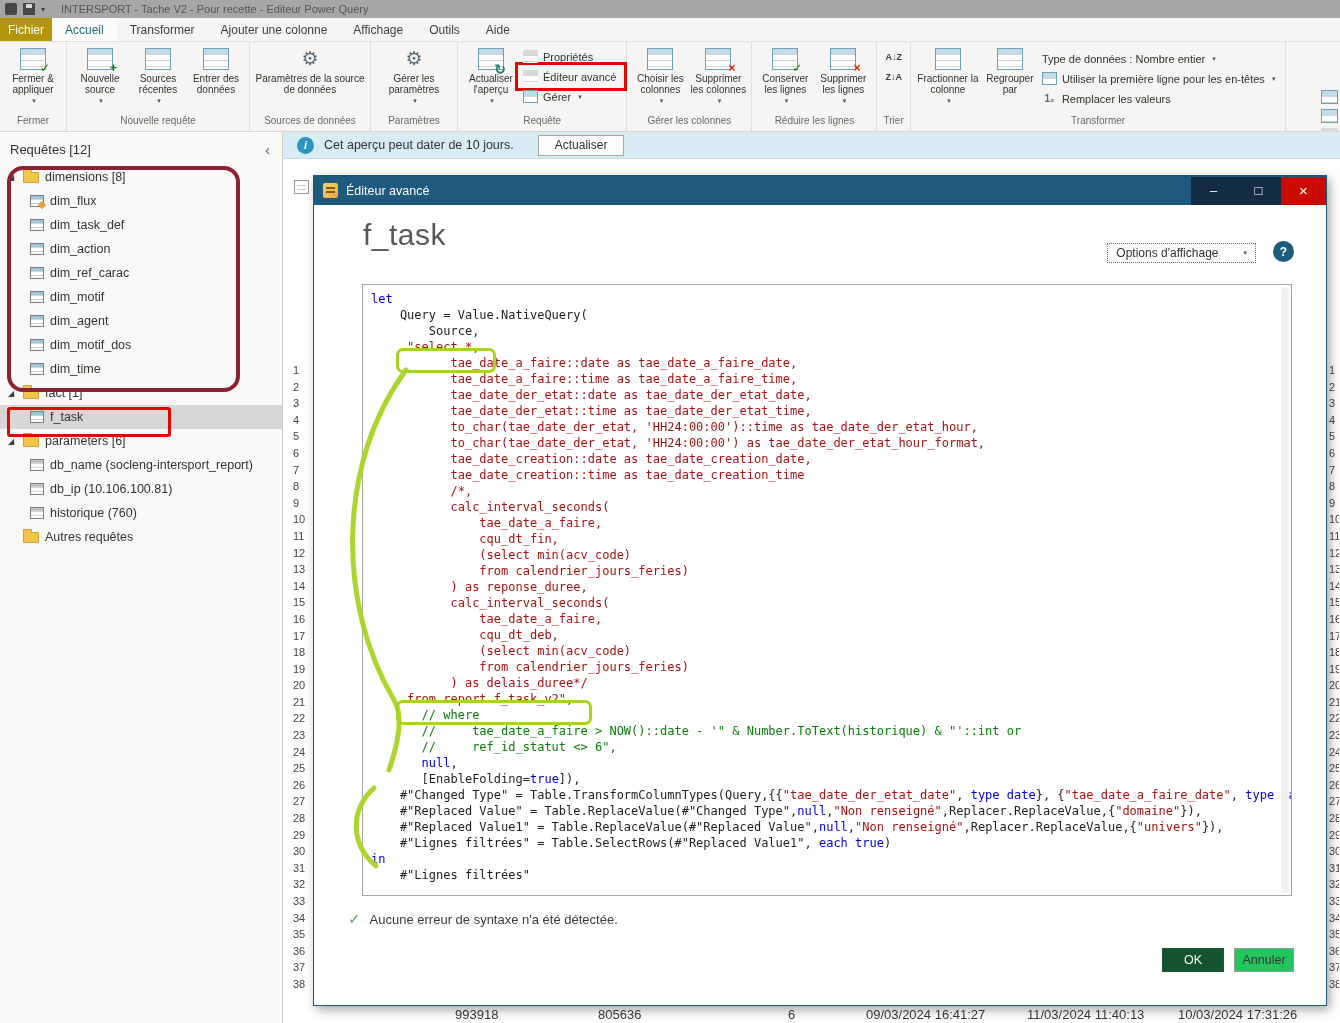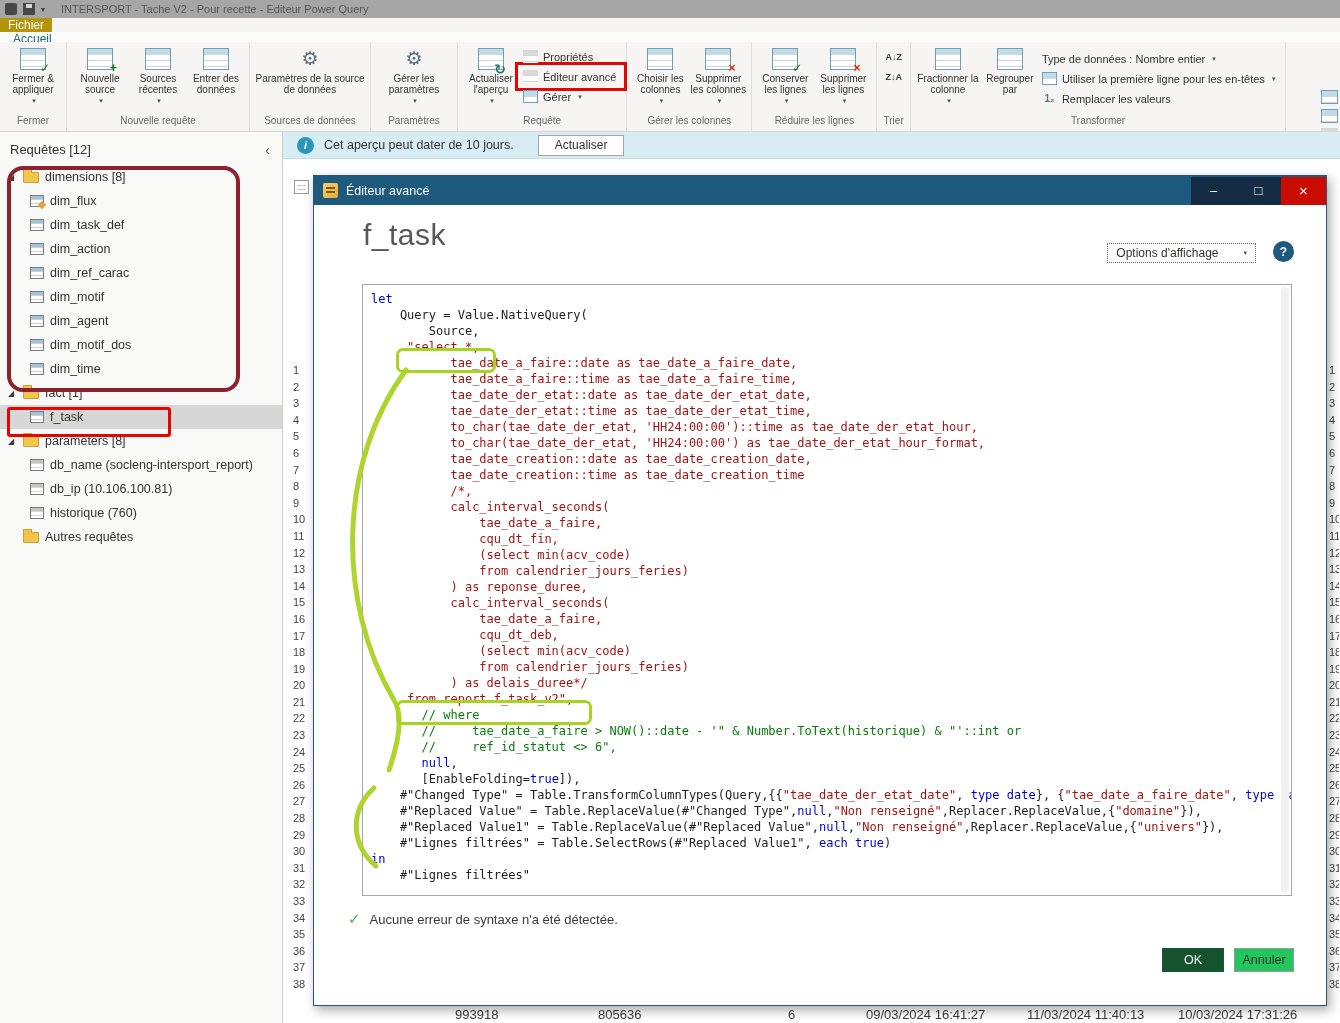--- a/index.html
+++ b/index.html
@@ -11,21 +11,21 @@
   .titlebar { position:absolute; left:0; top:0; width:1340px; height:18px; background:#a6a6a6;
               display:flex; align-items:center; gap:6px; padding-left:5px; }
   .ti-app  { width:12px; height:12px; background:#474747; border-radius:2px; }
   .ti-save { width:12px; height:12px; background:#474747; position:relative; }
   .ti-save::after { content:""; position:absolute; left:3px; top:1px; right:3px; height:4px; background:#d6d6d6; }
   .ti-caret { font-size:8px; color:#3f3f3f; }
   .win-title { font-size:11px; color:#555; margin-left:10px; white-space:nowrap; }
 
   
   .tabrow { position:absolute; left:0; top:18px; width:1340px; height:24px; background:#f6f5f3;
-            display:flex; align-items:stretch; border-bottom:1px solid #e2e0dd;flex-direction:column; }
+            display:flex; align-items:stretch; border-bottom:1px solid #e2e0dd; }
   .file-tab { width:52px; background:#b2950b; color:#fff; font-size:12px;
               display:flex; align-items:center; justify-content:center; }
   .tab { padding:0 13px; font-size:12px; color:#3f3d3b; display:flex; align-items:center; }
   .tab.active { color:#1f6e79; background:#fbfbfa; }
 
   
   .ribbon { position:absolute; left:0; top:42px; width:1340px; height:90px; background:#f6f5f3;
             border-bottom:1px solid #d8d6d3; display:flex; }
   .rgroup { border-right:1px solid #e1dfdb; display:flex; flex-direction:column; flex:0 0 auto; }
   .gbody  { flex:1; display:flex; align-items:flex-start; padding:3px 4px 0; }
@@ -464,21 +464,21 @@
       <span class="fold"></span>
       <span class="tlabel">fact [1]</span>
     </div>
     <div class="trow lvl1 sel">
       <span class="qico"></span>
       <span class="tlabel">f_task</span>
     </div>
     <div class="trow lvl0">
       <span class="tri">◢</span>
       <span class="fold"></span>
-      <span class="tlabel">parameters [8]</span>
+      <span class="tlabel">parameters [6]</span>
     </div>
     <div class="trow lvl1 param">
       <span class="qico param"></span>
       <span class="tlabel">db_name (socleng-intersport_report)</span>
     </div>
     <div class="trow lvl1 param">
       <span class="qico param"></span>
       <span class="tlabel">db_ip (10.106.100.81)</span>
     </div>
     <div class="trow lvl1 param">

